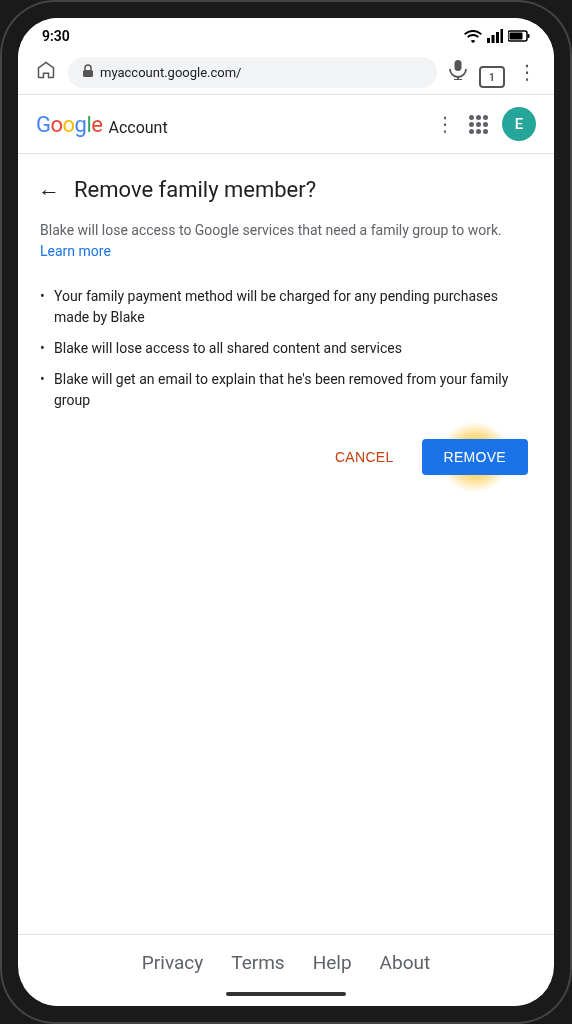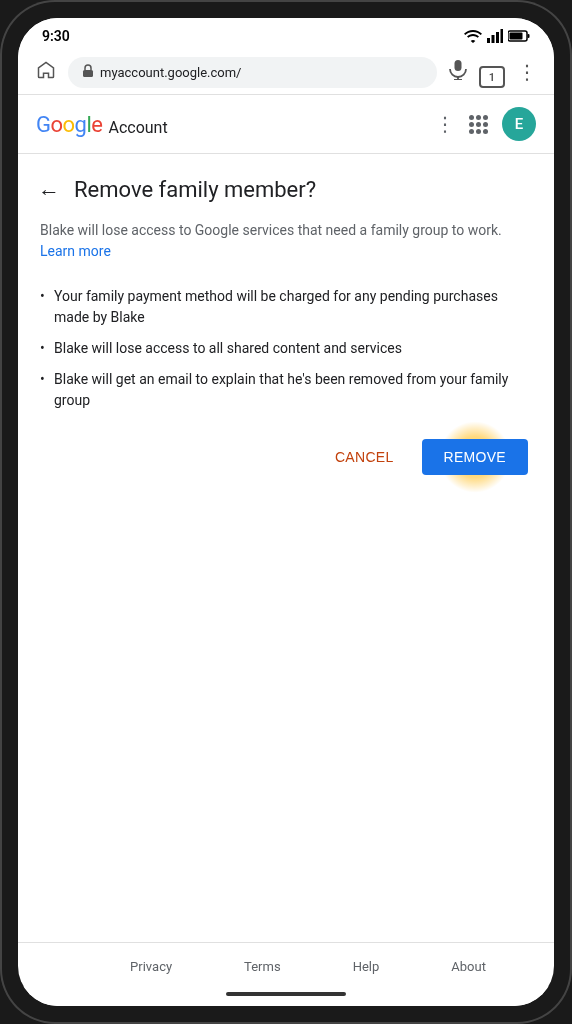--- a/index.html
+++ b/index.html
@@ -315,25 +315,24 @@
     .page-footer {
       flex-shrink: 0;
       padding: 16px 0 12px;
       display: flex;
       justify-content: center;
       gap: 28px;
       border-top: 1px solid #e0e0e0;
     }
 
     .footer-link {
-      font-size: 13px;
+      font-size: 19px;
       color: #5f6368;
       text-decoration: none;
       cursor: pointer;
-      margin-left: 44px;
     }
 
     
     .home-indicator {
       flex-shrink: 0;
       display: flex;
       justify-content: center;
       padding: 6px 0 10px;
       background: #fff;
     }

